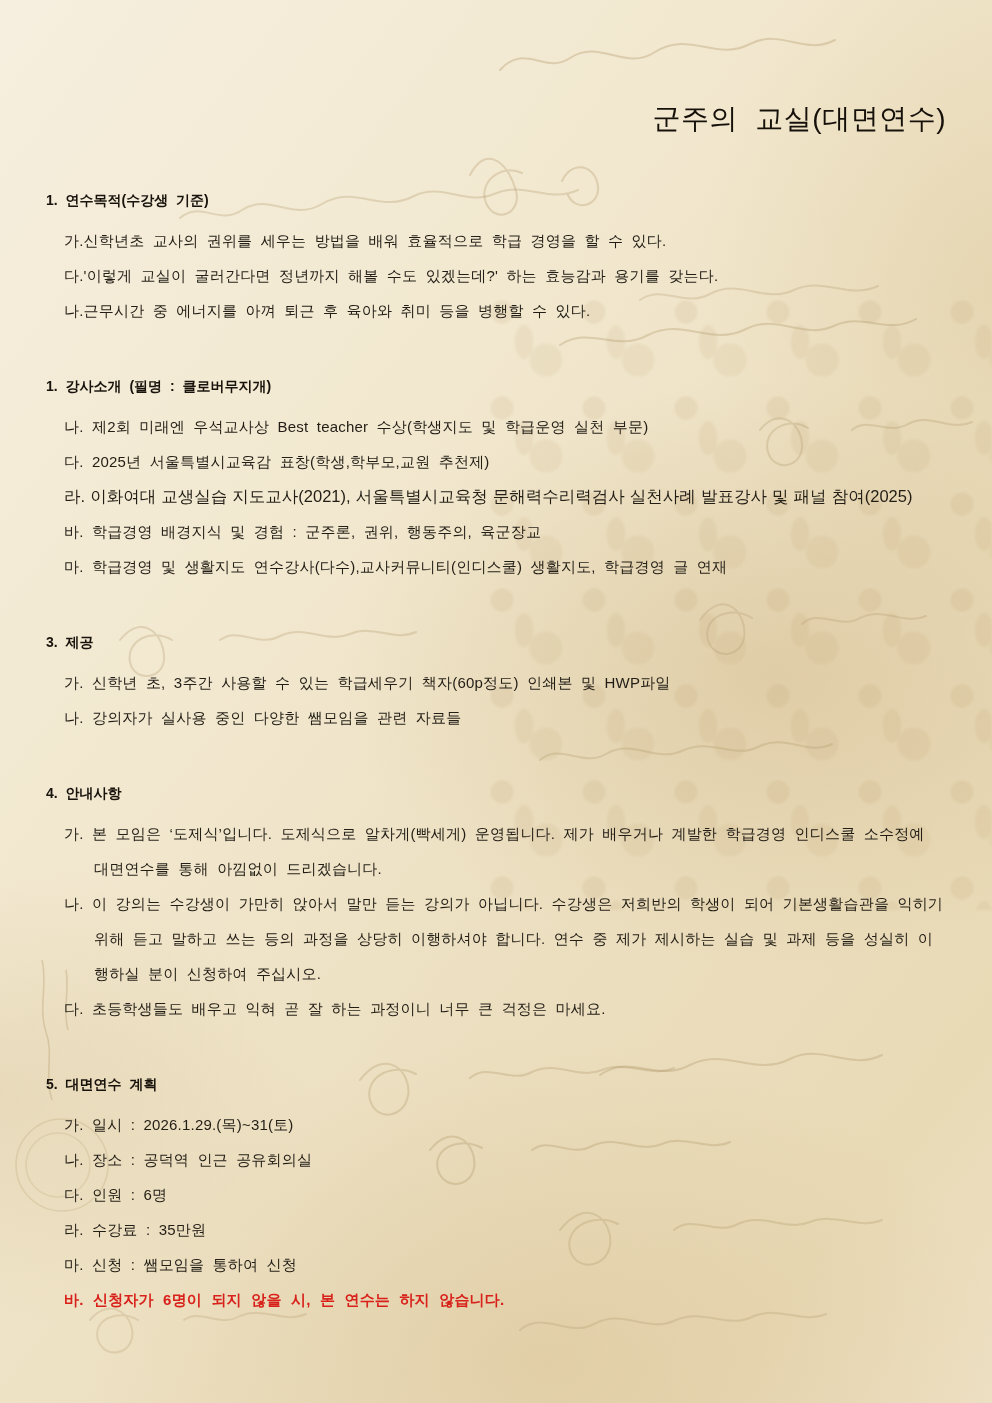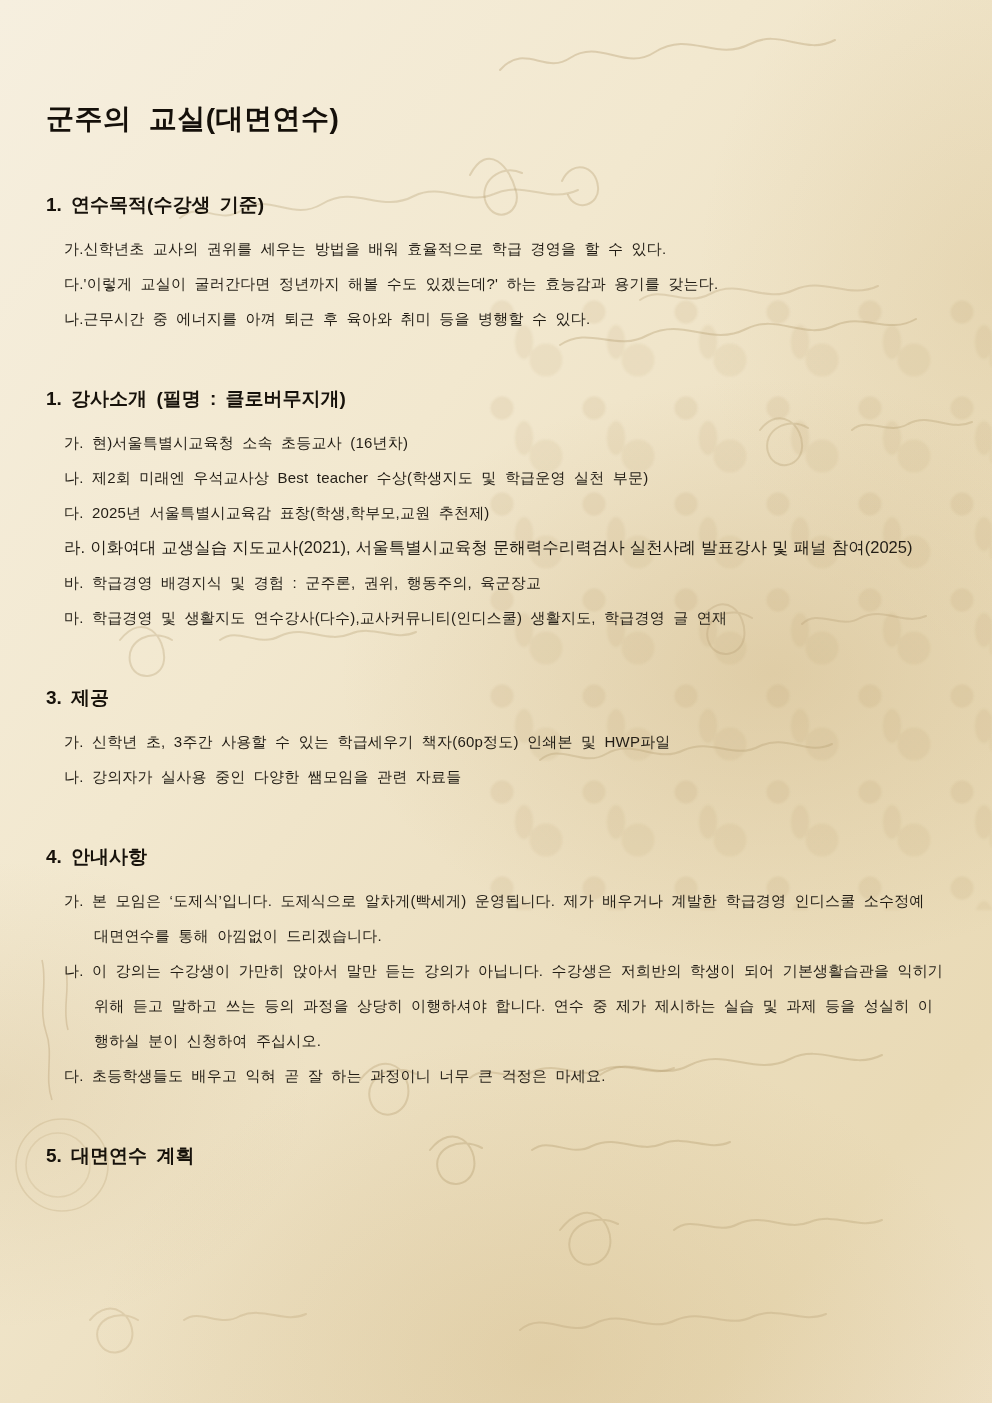--- a/index.html
+++ b/index.html
@@ -43,32 +43,32 @@
   
   .content {
     position: absolute;
     inset: 0;
     padding: 0 46px;
     box-sizing: border-box;
     color: #221d15;
   }
   .doc-title {
     margin: 100px 0 0 0;
-    text-align: left;
+    text-align: right;
     font-size: 28px;
-    font-weight: bold;
+    font-weight: normal;
     letter-spacing: 0.5px;
     word-spacing: 9px;
     color: #15100a;
   }
   .section {
     margin-top: 50px;
   }
   .section-heading {
-    font-size: 19px;
+    font-size: 14px;
     font-weight: bold;
     color: #17120b;
     word-spacing: 4px;
     margin: 0 0 13px 0;
   }
   .items {
     margin: 0;
     padding: 0;
     list-style: none;
   }
@@ -133,21 +133,20 @@
     <ul class="items">
       <li class="item">가.신학년초 교사의 권위를 세우는 방법을 배워 효율적으로 학급 경영을 할 수 있다.</li>
       <li class="item">다.'이렇게 교실이 굴러간다면 정년까지 해볼 수도 있겠는데?' 하는 효능감과 용기를 갖는다.</li>
       <li class="item">나.근무시간 중 에너지를 아껴 퇴근 후 육아와 취미 등을 병행할 수 있다.</li>
     </ul>
   </div>
 
   <div class="section">
     <h2 class="section-heading">1. 강사소개 (필명 : 클로버무지개)</h2>
     <ul class="items">
-      <li class="item">가. 현)서울특별시교육청 소속 초등교사 (16년차)</li>
       <li class="item">나. 제2회 미래엔 우석교사상 Best teacher 수상(학생지도 및 학급운영 실천 부문)</li>
       <li class="item">다. 2025년 서울특별시교육감 표창(학생,학부모,교원 추천제)</li>
       <li class="item tight">라. 이화여대 교생실습 지도교사(2021), 서울특별시교육청 문해력수리력검사 실천사례 발표강사 및 패널 참여(2025)</li>
       <li class="item">바. 학급경영 배경지식 및 경험 : 군주론, 권위, 행동주의, 육군장교</li>
       <li class="item">마. 학급경영 및 생활지도 연수강사(다수),교사커뮤니티(인디스쿨) 생활지도, 학급경영 글 연재</li>
     </ul>
   </div>
 
   <div class="section">
     <h2 class="section-heading">3. 제공</h2>
@@ -161,15 +160,23 @@
     <h2 class="section-heading">4. 안내사항</h2>
     <ul class="items">
       <li class="item">가. 본 모임은 ‘도제식’입니다. 도제식으로 알차게(빡세게) 운영됩니다. 제가 배우거나 계발한 학급경영 인디스쿨 소수정예 대면연수를 통해 아낌없이 드리겠습니다.</li>
       <li class="item">나. 이 강의는 수강생이 가만히 앉아서 말만 듣는 강의가 아닙니다. 수강생은 저희반의 학생이 되어 기본생활습관을 익히기 위해 듣고 말하고 쓰는 등의 과정을 상당히 이행하셔야 합니다. 연수 중 제가 제시하는 실습 및 과제 등을 성실히 이행하실 분이 신청하여 주십시오.</li>
       <li class="item">다. 초등학생들도 배우고 익혀 곧 잘 하는 과정이니 너무 큰 걱정은 마세요.</li>
     </ul>
   </div>
 
   <div class="section">
     <h2 class="section-heading">5. 대면연수 계획</h2>
+    <ul class="items">
+      <li class="item">가. 일시 : 2026.1.29.(목)~31(토)</li>
+      <li class="item">나. 장소 : 공덕역 인근 공유회의실</li>
+      <li class="item">다. 인원 : 6명</li>
+      <li class="item">라. 수강료 : 35만원</li>
+      <li class="item">마. 신청 : 쌤모임을 통하여 신청</li>
+      <li class="item alert">바. 신청자가 6명이 되지 않을 시, 본 연수는 하지 않습니다.</li>
+    </ul>
   </div>
 
 </div>
 
 </body></html>

